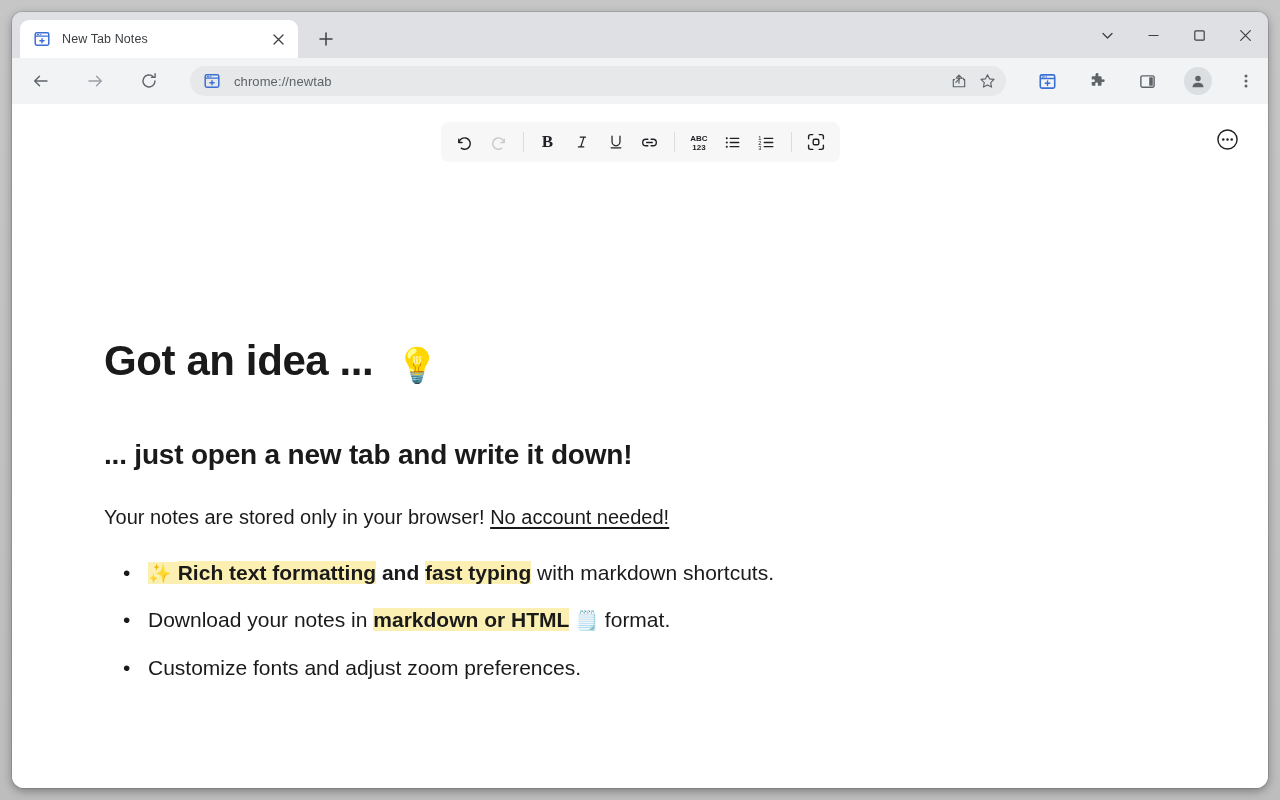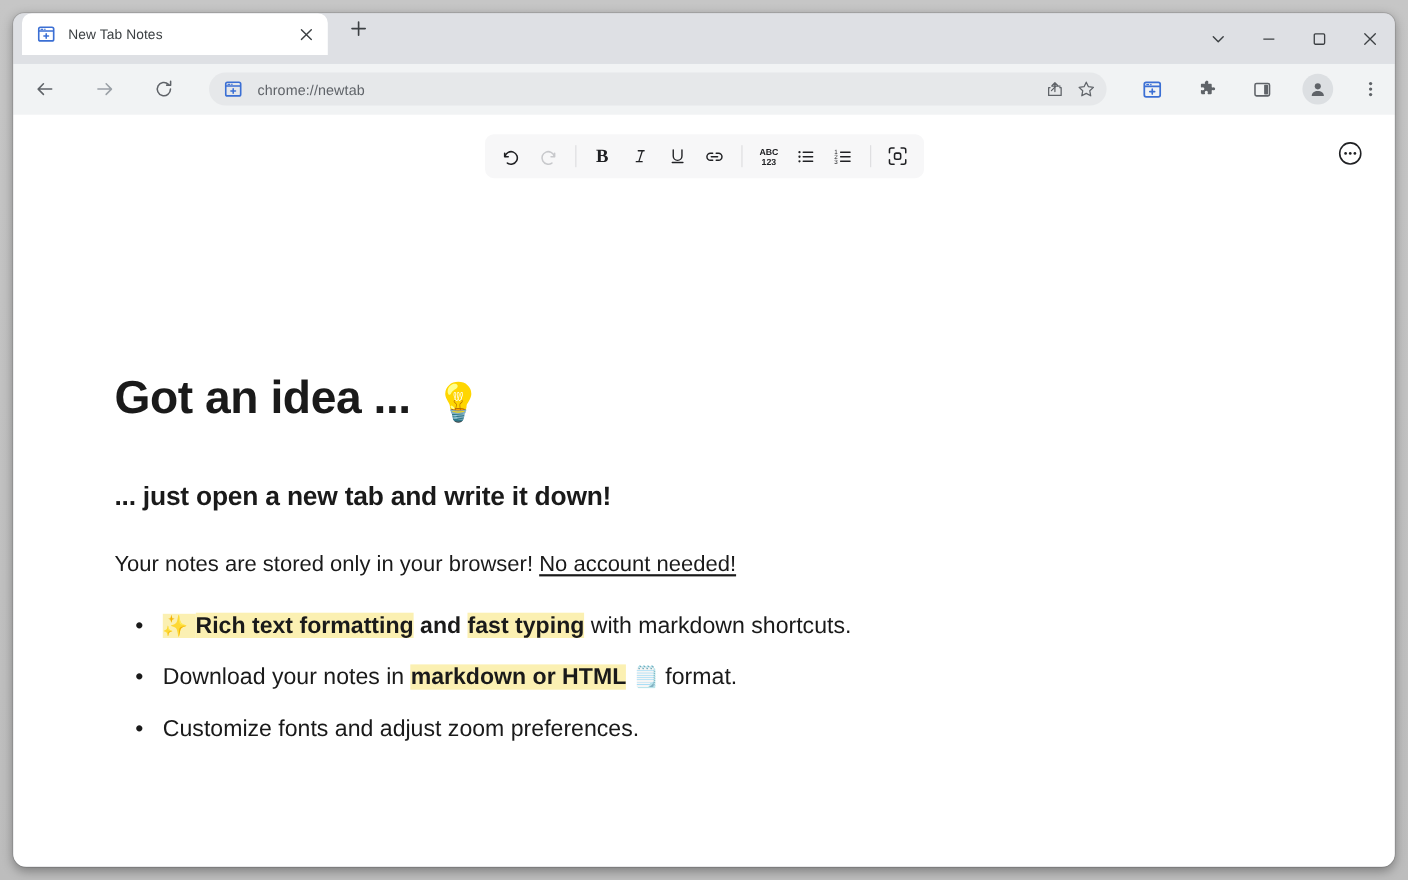--- a/index.html
+++ b/index.html
@@ -32,20 +32,21 @@
     overflow: hidden;
     display: flex;
     flex-direction: column;
   }
 
   
   .tabstrip {
     height: 46px;
     background: #dee0e4;
     display: flex;
+    align-items: flex-end;
     position: relative;
     flex: 0 0 auto;
     padding-left: 8px;
   }
 
   .tab {
     height: 38px;
     width: 278px;
     background: #ffffff;
     border-radius: 9px 9px 0 0;
@@ -236,21 +237,21 @@
   }
   .note h1 {
     margin: 0;
     font-size: 42px;
     line-height: 1.18;
     font-weight: bold;
     letter-spacing: -0.4px;
   }
   .note h2 {
     margin: 52px 0 0 0;
-    font-size: 24px;
+    font-size: 28px;
     line-height: 1.2;
     font-weight: bold;
     letter-spacing: -0.2px;
   }
   .note p.lead {
     margin: 34px 0 0 0;
     font-size: 20px;
     line-height: 1.25;
     font-weight: normal;
   }

